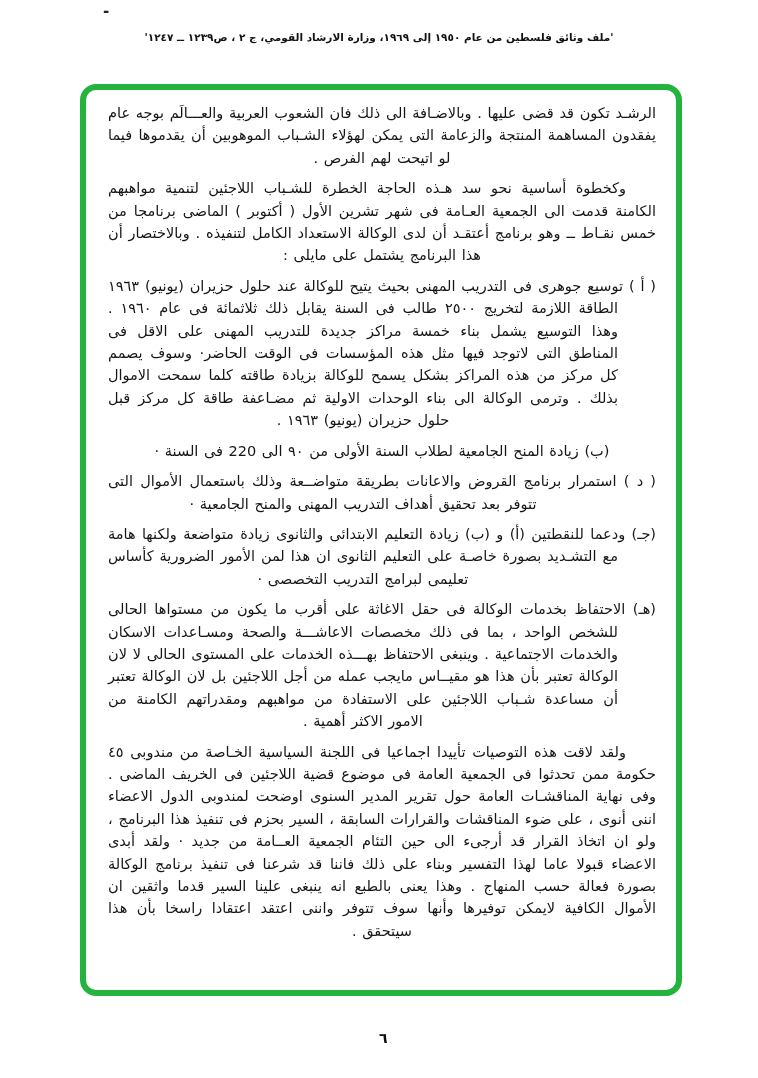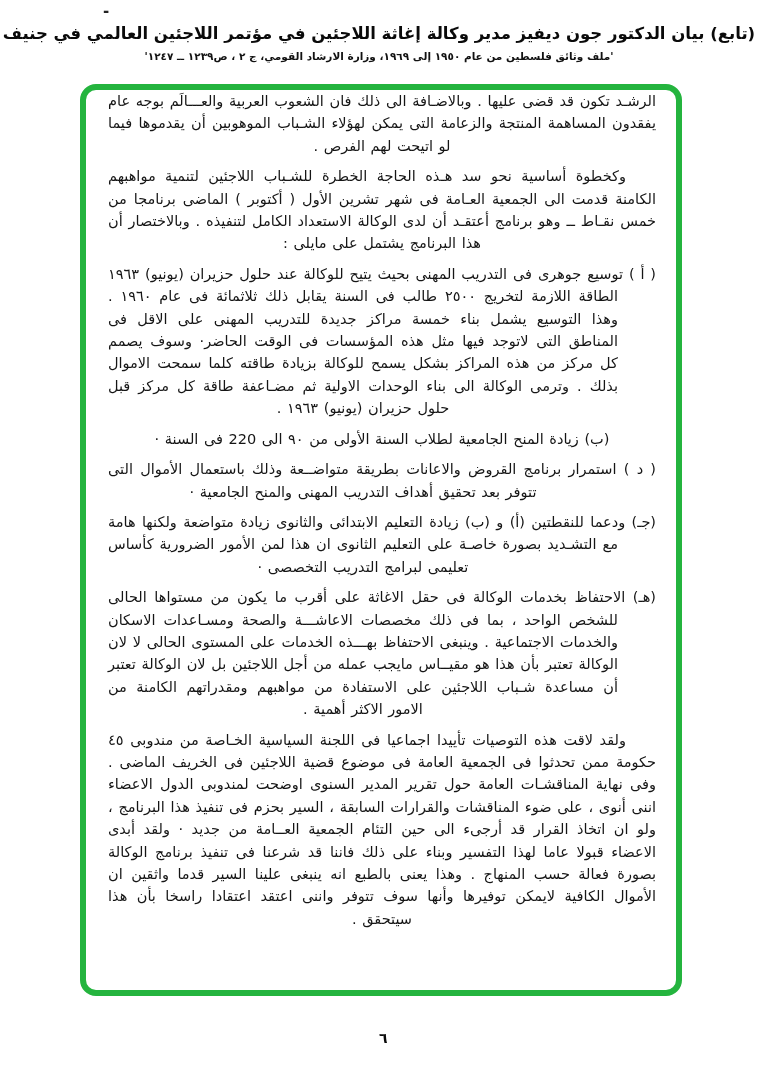--- a/index.html
+++ b/index.html
@@ -47,21 +47,21 @@
   .green-box {
     position: absolute;
     left: 80px;
     top: 84px;
     width: 602px;
     height: 912px;
     box-sizing: border-box;
     border: 6px solid #24b43e;
     border-radius: 16px;
     background: #ffffff;
-    padding: 0 20px 0 22px;
+    padding: 12px 20px 0 22px;
     direction: rtl;
     overflow: hidden;
   }
   .para {
     font-size: 14.5px;
     line-height: 22.4px;
     text-align: justify;
     text-align-last: center;
     margin: 0 0 8px 0;
     color: #151515;
@@ -84,21 +84,20 @@
   }
 </style>
 </head>
 <body>
 
 <div class="page">
 
   <div class="stray-dash">-</div>
 
   <div class="header">
-    <div class="title">(تابع) بيان الدكتور جون ديفيز مدير وكالة إغاثة اللاجئين في مؤتمر اللاجئين العالمي في جنيف</div>
     <div class="source">'ملف وثائق فلسطين من عام ١٩٥٠ إلى ١٩٦٩، وزارة الارشاد القومي، ج ٢ ، ص١٢٣٩ ــ ١٢٤٧'</div>
   </div>
 
   <div class="green-box">
     <div class="para">الرشـد تكون قد قضى عليها . وبالاضـافة الى ذلك فان الشعوب العربية والعـــالَم بوجه عام يفقدون المساهمة المنتجة والزعامة التى يمكن لهؤلاء الشـباب الموهوبين أن يقدموها فيما لو اتيحت لهم الفرص .</div>
     <div class="para indent">وكخطوة أساسية نحو سد هـذه الحاجة الخطرة للشـباب اللاجئين لتنمية مواهبهم الكامنة قدمت الى الجمعية العـامة فى شهر تشرين الأول ( أكتوبر ) الماضى برنامجا من خمس نقـاط ــ وهو برنامج أعتقـد أن لدى الوكالة الاستعداد الكامل لتنفيذه . وبالاختصار أن هذا البرنامج يشتمل على مايلى :</div>
     <div class="para item">( أ ) توسيع جوهرى فى التدريب المهنى بحيث يتيح للوكالة عند حلول حزيران (يونيو) ١٩٦٣ الطاقة اللازمة لتخريج ٢٥٠٠ طالب فى السنة يقابل ذلك ثلاثمائة فى عام ١٩٦٠ . وهذا التوسيع يشمل بناء خمسة مراكز جديدة للتدريب المهنى على الاقل فى المناطق التى لاتوجد فيها مثل هذه المؤسسات فى الوقت الحاضر· وسوف يصمم كل مركز من هذه المراكز بشكل يسمح للوكالة بزيادة طاقته كلما سمحت الاموال بذلك . وترمى الوكالة الى بناء الوحدات الاولية ثم مضـاعفة طاقة كل مركز قبل حلول حزيران (يونيو) ١٩٦٣ .</div>
     <div class="para item">(ب) زيادة المنح الجامعية لطلاب السنة الأولى من ٩٠ الى 220 فى السنة ·</div>
     <div class="para item">( د ) استمرار برنامج القروض والاعانات بطريقة متواضــعة وذلك باستعمال الأموال التى تتوفر بعد تحقيق أهداف التدريب المهنى والمنح الجامعية ·</div>
     <div class="para item">(جـ) ودعما للنقطتين (أ) و (ب) زيادة التعليم الابتدائى والثانوى زيادة متواضعة ولكنها هامة مع التشـديد بصورة خاصـة على التعليم الثانوى ان هذا لمن الأمور الضرورية كأساس تعليمى لبرامج التدريب التخصصى ·</div>

